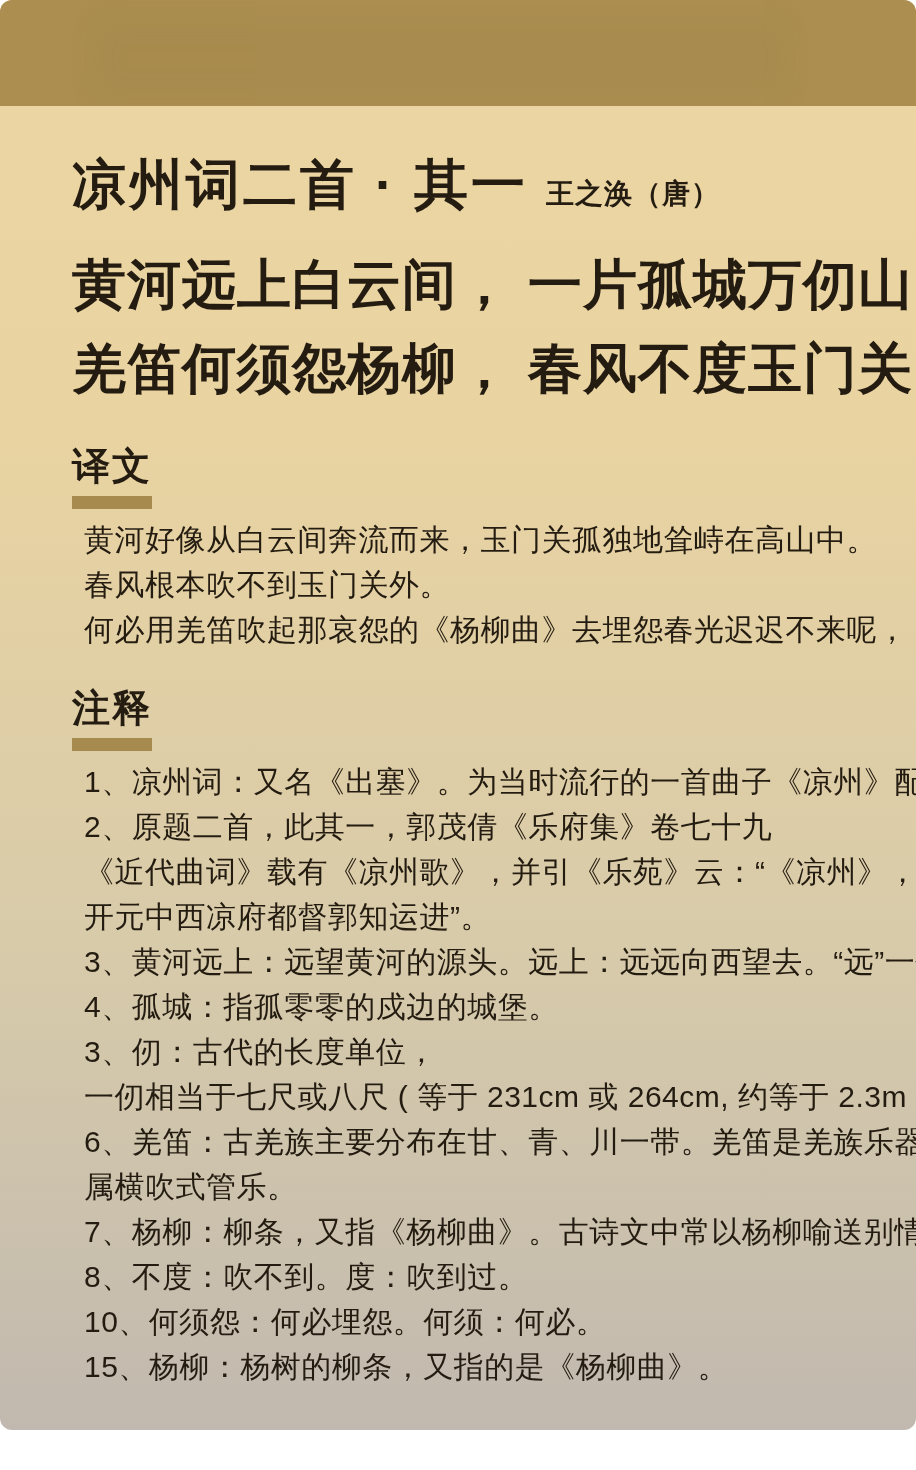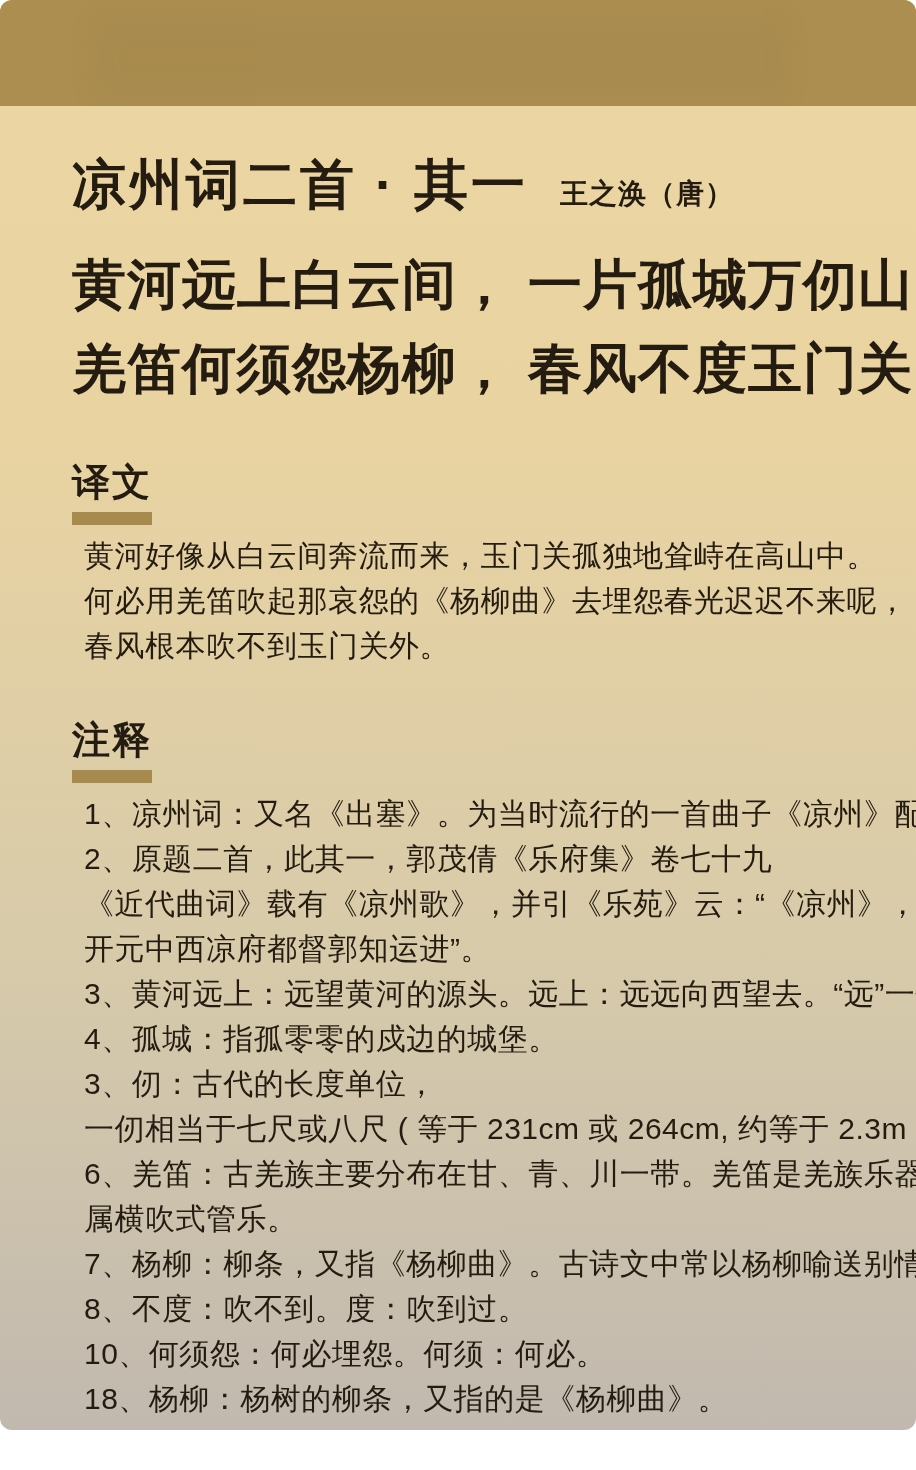--- a/index.html
+++ b/index.html
@@ -47,35 +47,35 @@
   }
   .title{
     font-size:54px;
     font-weight:700;
     letter-spacing:3px;
     line-height:64px;
   }
   .author{
     font-size:28px;
     font-weight:700;
-    margin-left:32px;
+    margin-left:18px;
     letter-spacing:1px;
   }
   .poem{
     margin-top:26px;
   }
   .poem-line{
     font-size:54px;
     font-weight:700;
     line-height:84px;
     letter-spacing:1px;
     white-space:nowrap;
   }
   .section-heading{
-    margin-top:48px;
+    margin-top:32px;
     font-size:38px;
     font-weight:700;
     line-height:48px;
     letter-spacing:2px;
   }
   .accent-bar{
     margin-top:6px;
     width:80px;height:13px;
     background:var(--accent);
   }
@@ -109,40 +109,40 @@
     <div class="poem">
         <div class="poem-line">黄河远上白云间， 一片孤城万仞山。</div>
         <div class="poem-line">羌笛何须怨杨柳， 春风不度玉门关。</div>
       </div>
 
     <section>
       <h2 class="section-heading">译文</h2>
       <div class="accent-bar"></div>
       <div class="body-text">
           <div class="body-line">黄河好像从白云间奔流而来，玉门关孤独地耸峙在高山中。</div>
+          <div class="body-line">春风根本吹不到玉门关外。</div>
           <div class="body-line">何必用羌笛吹起那哀怨的《杨柳曲》去埋怨春光迟迟不来呢，</div>
-          <div class="body-line">春风根本吹不到玉门关外。</div>
         </div>
     </section>
 
     <section>
       <h2 class="section-heading">注释</h2>
       <div class="accent-bar"></div>
       <div class="body-text notes">
           <div class="body-line">1、凉州词：又名《出塞》。为当时流行的一首曲子《凉州》配的唱词。</div>
           <div class="body-line">2、原题二首，此其一，郭茂倩《乐府集》卷七十九</div>
           <div class="body-line">《近代曲词》载有《凉州歌》，并引《乐苑》云：“《凉州》，宫调曲，</div>
           <div class="body-line">开元中西凉府都督郭知运进”。</div>
           <div class="body-line">3、黄河远上：远望黄河的源头。远上：远远向西望去。“远”一作“直”。</div>
           <div class="body-line">4、孤城：指孤零零的戍边的城堡。</div>
           <div class="body-line">3、仞：古代的长度单位，</div>
           <div class="body-line">一仞相当于七尺或八尺 ( 等于 231cm 或 264cm, 约等于 2.3m 或 2.6m)。</div>
           <div class="body-line">6、羌笛：古羌族主要分布在甘、青、川一带。羌笛是羌族乐器，</div>
           <div class="body-line">属横吹式管乐。</div>
           <div class="body-line">7、杨柳：柳条，又指《杨柳曲》。古诗文中常以杨柳喻送别情事。</div>
           <div class="body-line">8、不度：吹不到。度：吹到过。</div>
           <div class="body-line">10、何须怨：何必埋怨。何须：何必。</div>
-          <div class="body-line">18、杨柳：杨树的柳条，又指的是《杨柳曲》。</div>
+          <div class="body-line">15、杨柳：杨树的柳条，又指的是《杨柳曲》。</div>
         </div>
     </section>
 
   </div>
 </div>
 
 </body></html>

